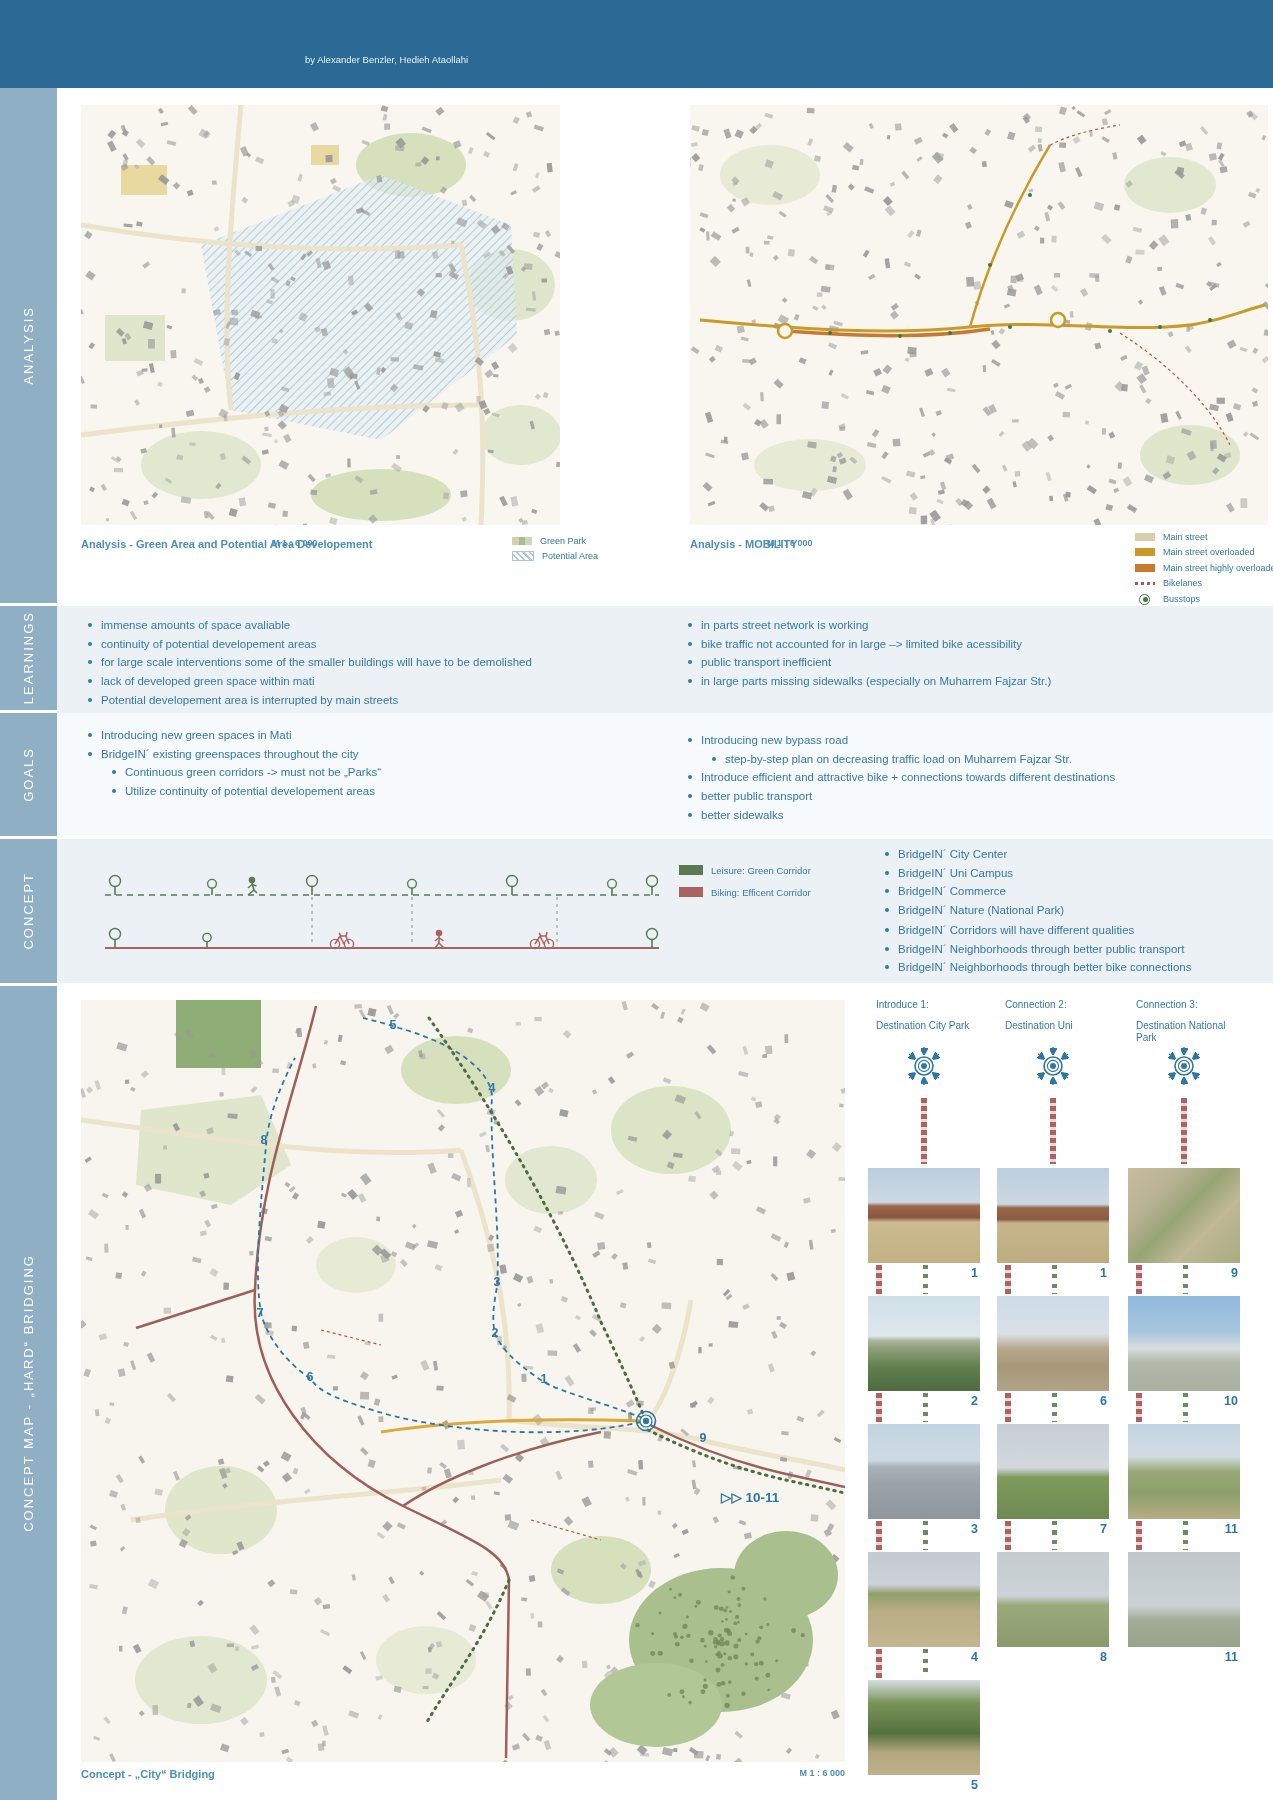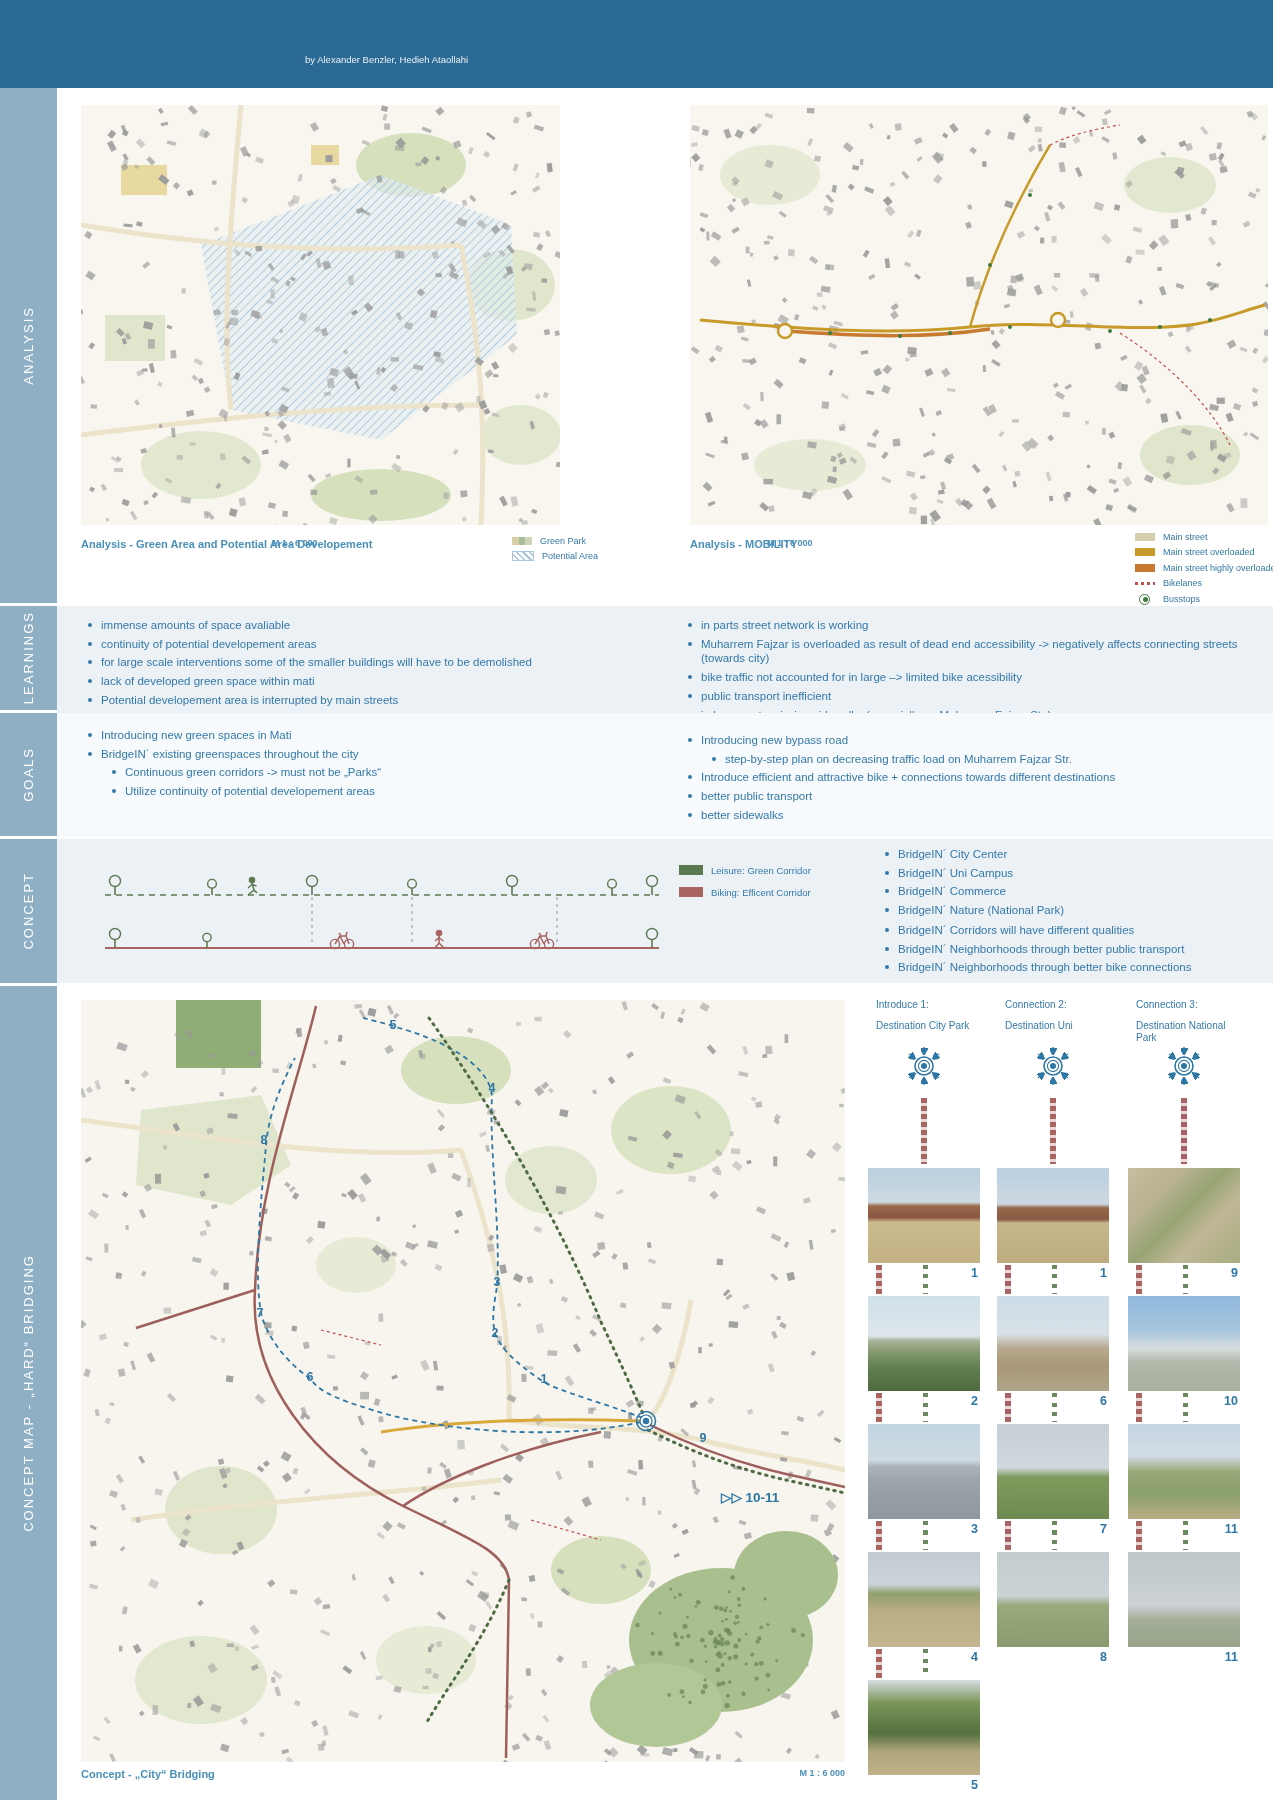--- a/index.html
+++ b/index.html
@@ -823,24 +823,20 @@
         </div>
         <div class="bullet-row lvl0">
           <span class="dot"></span>
           <span class="btext">Potential developement area is interrupted by main streets</span>
         </div>
       </div>
     <div class="bullets" style="left:631px;top:12px;width:575px;">
         <div class="bullet-row lvl0">
           <span class="dot"></span>
           <span class="btext">in parts street network is working</span>
-        </div>
-        <div class="bullet-row lvl0">
-          <span class="dot"></span>
-          <span class="btext">Muharrem Fajzar is overloaded as result of dead end accessibility -&gt; negatively affects connecting streets (towards city)</span>
         </div>
         <div class="bullet-row lvl0">
           <span class="dot"></span>
           <span class="btext">bike traffic not accounted for in large –&gt; limited bike acessibility</span>
         </div>
         <div class="bullet-row lvl0">
           <span class="dot"></span>
           <span class="btext">public transport inefficient</span>
         </div>
         <div class="bullet-row lvl0">

